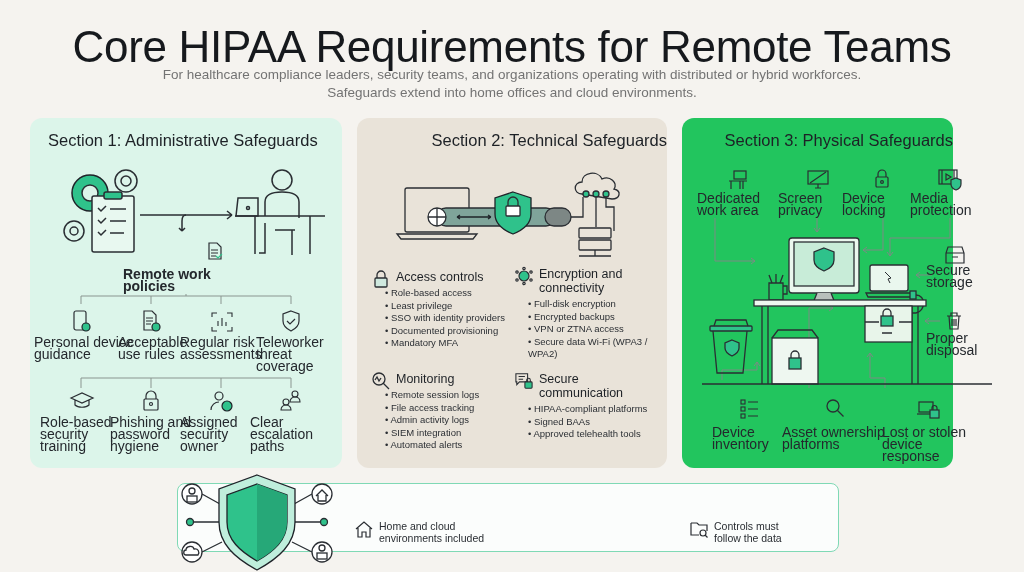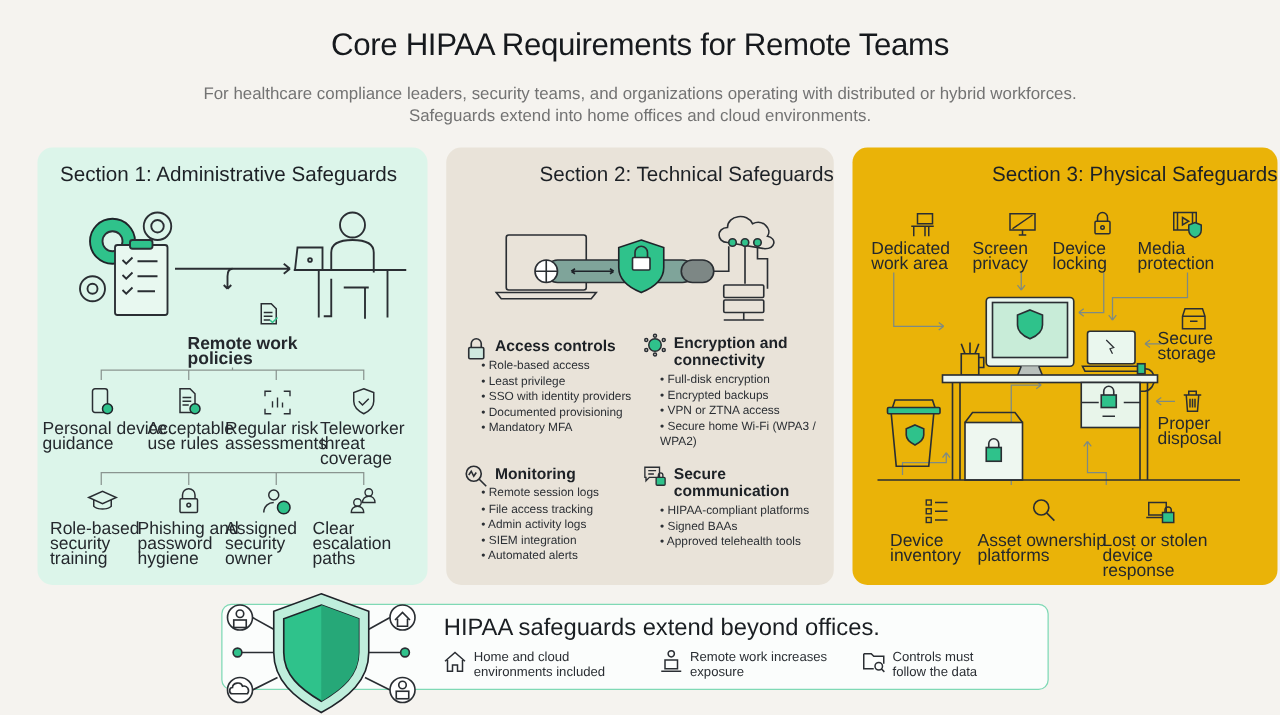--- a/index.html
+++ b/index.html
@@ -1,30 +1,30 @@
 <!DOCTYPE html>
 <html><head>
 <meta charset="utf-8">
 <style>
 *{box-sizing:border-box;margin:0;padding:0}
 html,body{width:1024px;height:572px;overflow:hidden}
 body{background:#f5f3ef;font-family:"Liberation Sans",sans-serif;color:#1f2329;position:relative}
-.title{position:absolute;top:22px;left:0;width:1024px;text-align:center;font-size:25px;font-weight:400;letter-spacing:-0.3px;color:#16191d}
+.title{position:absolute;top:22px;left:0;width:1024px;text-align:center;font-size:44px;font-weight:400;letter-spacing:-0.3px;color:#16191d}
 .subtitle{position:absolute;top:66px;left:0;width:1024px;text-align:center;font-size:13.5px;line-height:18px;color:#737373}
 .panel{position:absolute;top:118px;height:350px;border-radius:12px}
 .p1{left:30px;width:312px;background:#dcf5ea}
 .p2{left:357px;width:310px;background:#e9e3d9}
-.p3{left:682px;width:340px;background:#eab308}
+.p3{left:682px;width:271px;background:#22c55e}
 .ptitle{position:absolute;top:13px;left:0;width:100%;text-align:right;font-size:16.5px;color:#1d2126}
 .p1 .ptitle{text-align:left;left:18px}
 svg{position:absolute;overflow:visible}
 .lbl{position:absolute;text-align:left;font-size:14px;line-height:12px;color:#24282d}
 .bold{font-weight:700}
 .grp{position:absolute}
-.grp h4{font-size:12.5px;font-weight:700;color:#1d2126;line-height:14px;padding-left:24px}
+.grp h4{font-size:12.5px;font-weight:400;color:#1d2126;line-height:14px;padding-left:24px}
 .grp ul{list-style:none;margin-top:3px;padding-left:13px}
 .grp li{font-size:9.5px;line-height:12.6px;color:#2b2f34}
 .grp li::before{content:"• ";}
 .grp .gi{position:absolute;left:0;top:0;width:18px;height:18px}
 .banner{position:absolute;left:177px;top:483px;width:662px;height:69px;border:1.5px solid #7fd9b5;border-radius:8px;background:#fbfdfc}
 .btitle{position:absolute;left:177px;top:8px;font-size:19px;color:#1a1e22}
 .bitem{position:absolute;top:36px;font-size:10.5px;line-height:12px;color:#2a2e33;padding-left:24px}
 .bitem svg{left:0;top:0}
 </style>
 </head>
@@ -52,21 +52,21 @@
     <path d="M126 47q-4 0-4 6v10M122 63l-3-3M122 63l3-3"></path>
     <path d="M178 30h20v18h-22z"></path>
       <circle cx="188" cy="40" r="1.5"></circle>
     <circle cx="222" cy="12" r="10"></circle>
     <path d="M205 48v-14q0-10 17-10t17 10v16M175 48h90M195 48v38M250 48v38M205 55v30h-6M232 62l0 25M215 62h20"></path>
   </svg>
   <svg style="left:177px;top:124px" width="16" height="18" viewBox="0 0 16 18" fill="none" stroke="#2a2e33" stroke-width="1.2">
       <path d="M2 1h8l4 4v12H2z M4 8h7M4 11h7M4 14h5"></path>
       <path d="M9 14l2 2 4-4" stroke="#2fc28b"></path>
     </svg>
-  <div class="lbl bold" style="left:120px;top:150px;width:95px">Remote work policies</div>
+  <div class="lbl bold" style="left:93px;top:150px;width:95px">Remote work policies</div>
 
   <svg style="left:20px;top:176px" width="270" height="15" viewBox="0 0 270 15" fill="none" stroke="#8a9590" stroke-width="1">
       <path d="M31 10V2h210v8M101 2v8M171 2v8M136 0v2"></path>
     </svg>
   <div>
     <svg style="left:43px;top:192px" width="18" height="22" viewBox="0 0 18 22" fill="none" stroke="#2a2e33" stroke-width="1.2">
         <rect x="1" y="1" width="12" height="19" rx="2"></rect>
         <circle cx="13" cy="17" r="4" fill="#2fc28b" stroke="#1f2329"></circle>
       </svg>
     <div class="lbl" style="left:4px;top:218px;width:100px">Personal device guidance</div>
@@ -173,21 +173,21 @@
         <circle cx="2" cy="5" r="1.2"></circle>
         <circle cx="16" cy="5" r="1.2"></circle>
         <circle cx="2" cy="13" r="1.2"></circle>
         <circle cx="16" cy="13" r="1.2"></circle>
       </svg>
     <h4>Encryption and connectivity</h4>
     <ul>
       <li>Full-disk encryption</li>
       <li>Encrypted backups</li>
       <li>VPN or ZTNA access</li>
-      <li>Secure home Wi-Fi (WPA3 / WPA2)</li>
+      <li>Secure data Wi-Fi (WPA3 / WPA2)</li>
     </ul>
   </div>
   <div class="grp" style="left:15px;top:254px;width:150px">
     <svg class="gi" width="18" height="18" viewBox="0 0 18 18" fill="none" stroke="#2a2e33" stroke-width="1.3">
         <circle cx="7" cy="7" r="6"></circle>
         <path d="M11 11l6 6M3 8l2-3 2 4 2-3"></path>
       </svg>
     <h4>Monitoring</h4>
     <ul>
       <li>Remote session logs</li>
@@ -322,34 +322,25 @@
         <rect x="3" y="2" width="14" height="10"></rect>
         <path d="M1 14h16"></path>
         <rect x="14" y="10" width="9" height="8" fill="#2fc28b"></rect>
         <path d="M16 10V8a2.5 2.5 0 015 0v2"></path>
       </svg>
     <div class="lbl" style="left:200px;top:308px;width:100px">Lost or stolen device response</div>
   </div>
 </div>
 
 <div class="banner">
-  <div class="btitle">HIPAA safeguards extend beyond offices.</div>
   <div class="bitem" style="left:177px">
     <svg width="18" height="18" viewBox="0 0 18 18" fill="none" stroke="#2a2e33" stroke-width="1.2">
         <path d="M1 9L9 2l8 7M3 8v9h4v-5h4v5h4V8"></path>
       </svg>
     <div style="width:120px">Home and cloud environments included</div>
-  </div>
-  <div class="bitem" style="left:350px">
-    <svg width="18" height="18" viewBox="0 0 18 18" fill="none" stroke="#2a2e33" stroke-width="1.2">
-        <circle cx="9" cy="3" r="2.5"></circle>
-        <rect x="4" y="8" width="10" height="7"></rect>
-        <path d="M1 17h16"></path>
-      </svg>
-    <div style="width:110px">Remote work increases exposure</div>
   </div>
   <div class="bitem" style="left:512px">
     <svg width="18" height="18" viewBox="0 0 18 18" fill="none" stroke="#2a2e33" stroke-width="1.2">
         <path d="M1 3h6l2 2h8v6M1 3v12h8"></path>
         <circle cx="13" cy="13" r="3"></circle>
         <path d="M15 15l2.5 2.5"></path>
       </svg>
     <div style="width:80px">Controls must follow the data</div>
   </div>
 </div>

